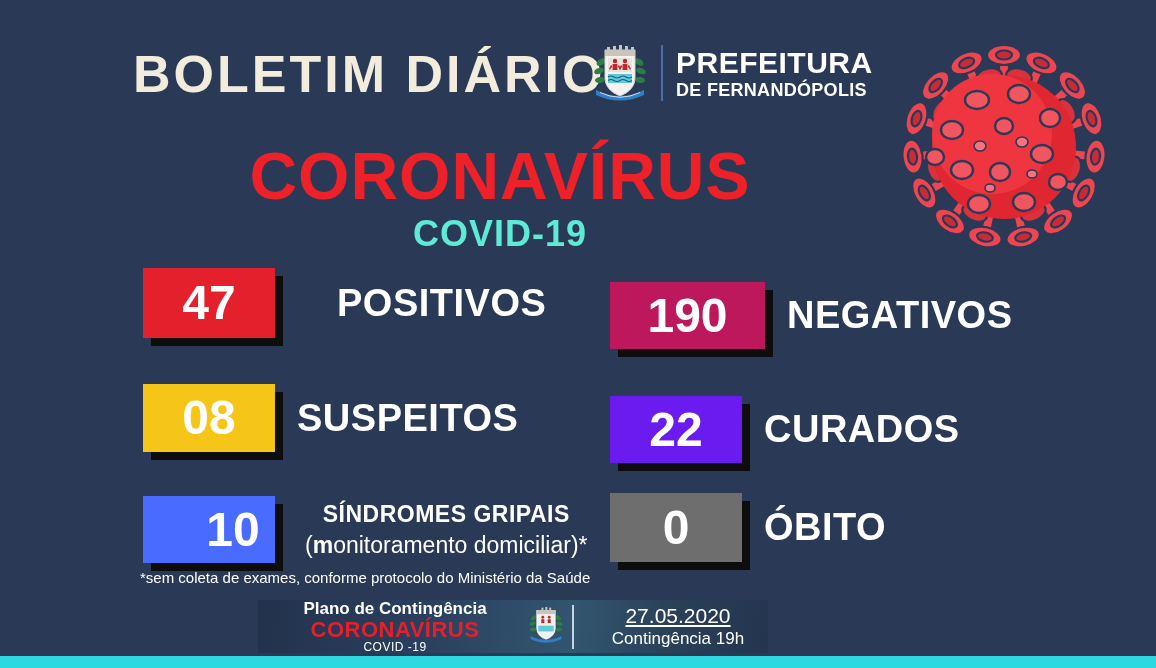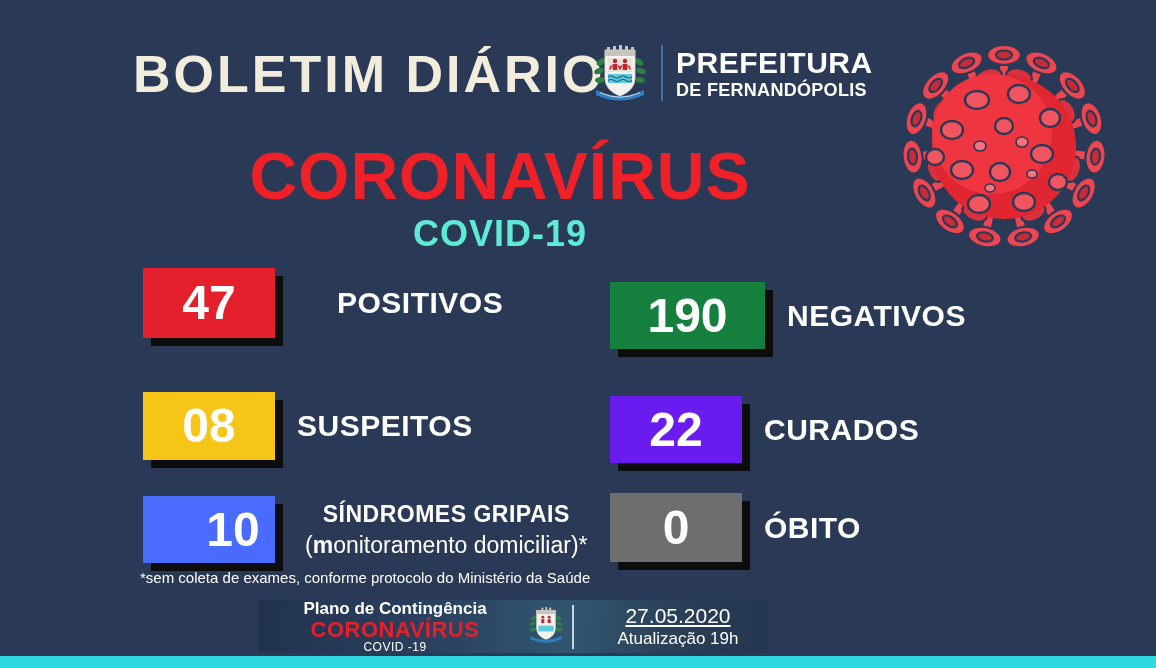--- a/index.html
+++ b/index.html
@@ -130,38 +130,38 @@
 
   .stat-num {
     font-size: 48px;
     font-weight: bold;
     color: #ffffff;
     letter-spacing: 0px;
     line-height: 1;
   }
 
   .stat-label {
-    font-size: 30px;
+    font-size: 38px;
     font-weight: bold;
     color: #ffffff;
     letter-spacing: 0.5px;
     margin-left: 22px;
     white-space: nowrap;
   }
 
   
   #stat-positivos   { left: 143px; top: 268px; gap: 40px; }
   #stat-negativos   { left: 610px; top: 282px; }
-  #stat-suspeitos   { left: 143px; top: 392px; }
+  #stat-suspeitos   { left: 143px; top: 384px; }
   #stat-curados     { left: 610px; top: 396px; }
   #stat-sindromes   { left: 143px; top: 496px; }
   #stat-obito       { left: 610px; top: 493px; }
 
   #box-positivos { width: 132px; height: 70px; background: #e4202c; }
-  #box-negativos { width: 155px; height: 67px; background: #15803d; }
+  #box-negativos { width: 155px; height: 67px; background: #be185d; }
   #box-suspeitos { width: 132px; height: 68px; background: #f5c518; }
   #box-curados   { width: 132px; height: 67px; background: #6a1bf0; }
   #box-sindromes { width: 132px; height: 67px; background: #4a6bff; padding-left: 48px; }
   #box-obito     { width: 132px; height: 69px; background: #6e6e6e; }
 
   
   .stat-label-multi {
     margin-left: 30px;
     text-align: center;
     color: #ffffff;
@@ -554,19 +554,19 @@
           <circle cx="33" cy="19" r="2.2"></circle>
             <path d="M30.6 22 h4.8 v6 h-4.8 z"></path>
         </g>
         <rect x="16" y="32" width="24" height="9" fill="#5fc9dd"></rect>
         <path d="M4 48 Q28 60 52 48 L52 53 Q28 64 4 53 Z" fill="#2f7fc4"></path>
       </svg>
     </span>
     <div class="bb-divider"></div>
     <div class="bb-right">
       <span class="bb-date">27.05.2020</span>
-      <span class="bb-update">Atualização 19h</span>
+      <span class="bb-update">Contingência 19h</span>
     </div>
   </div>
 
   <div class="cyan-strip"></div>
 
 </div>
 
 </body></html>

